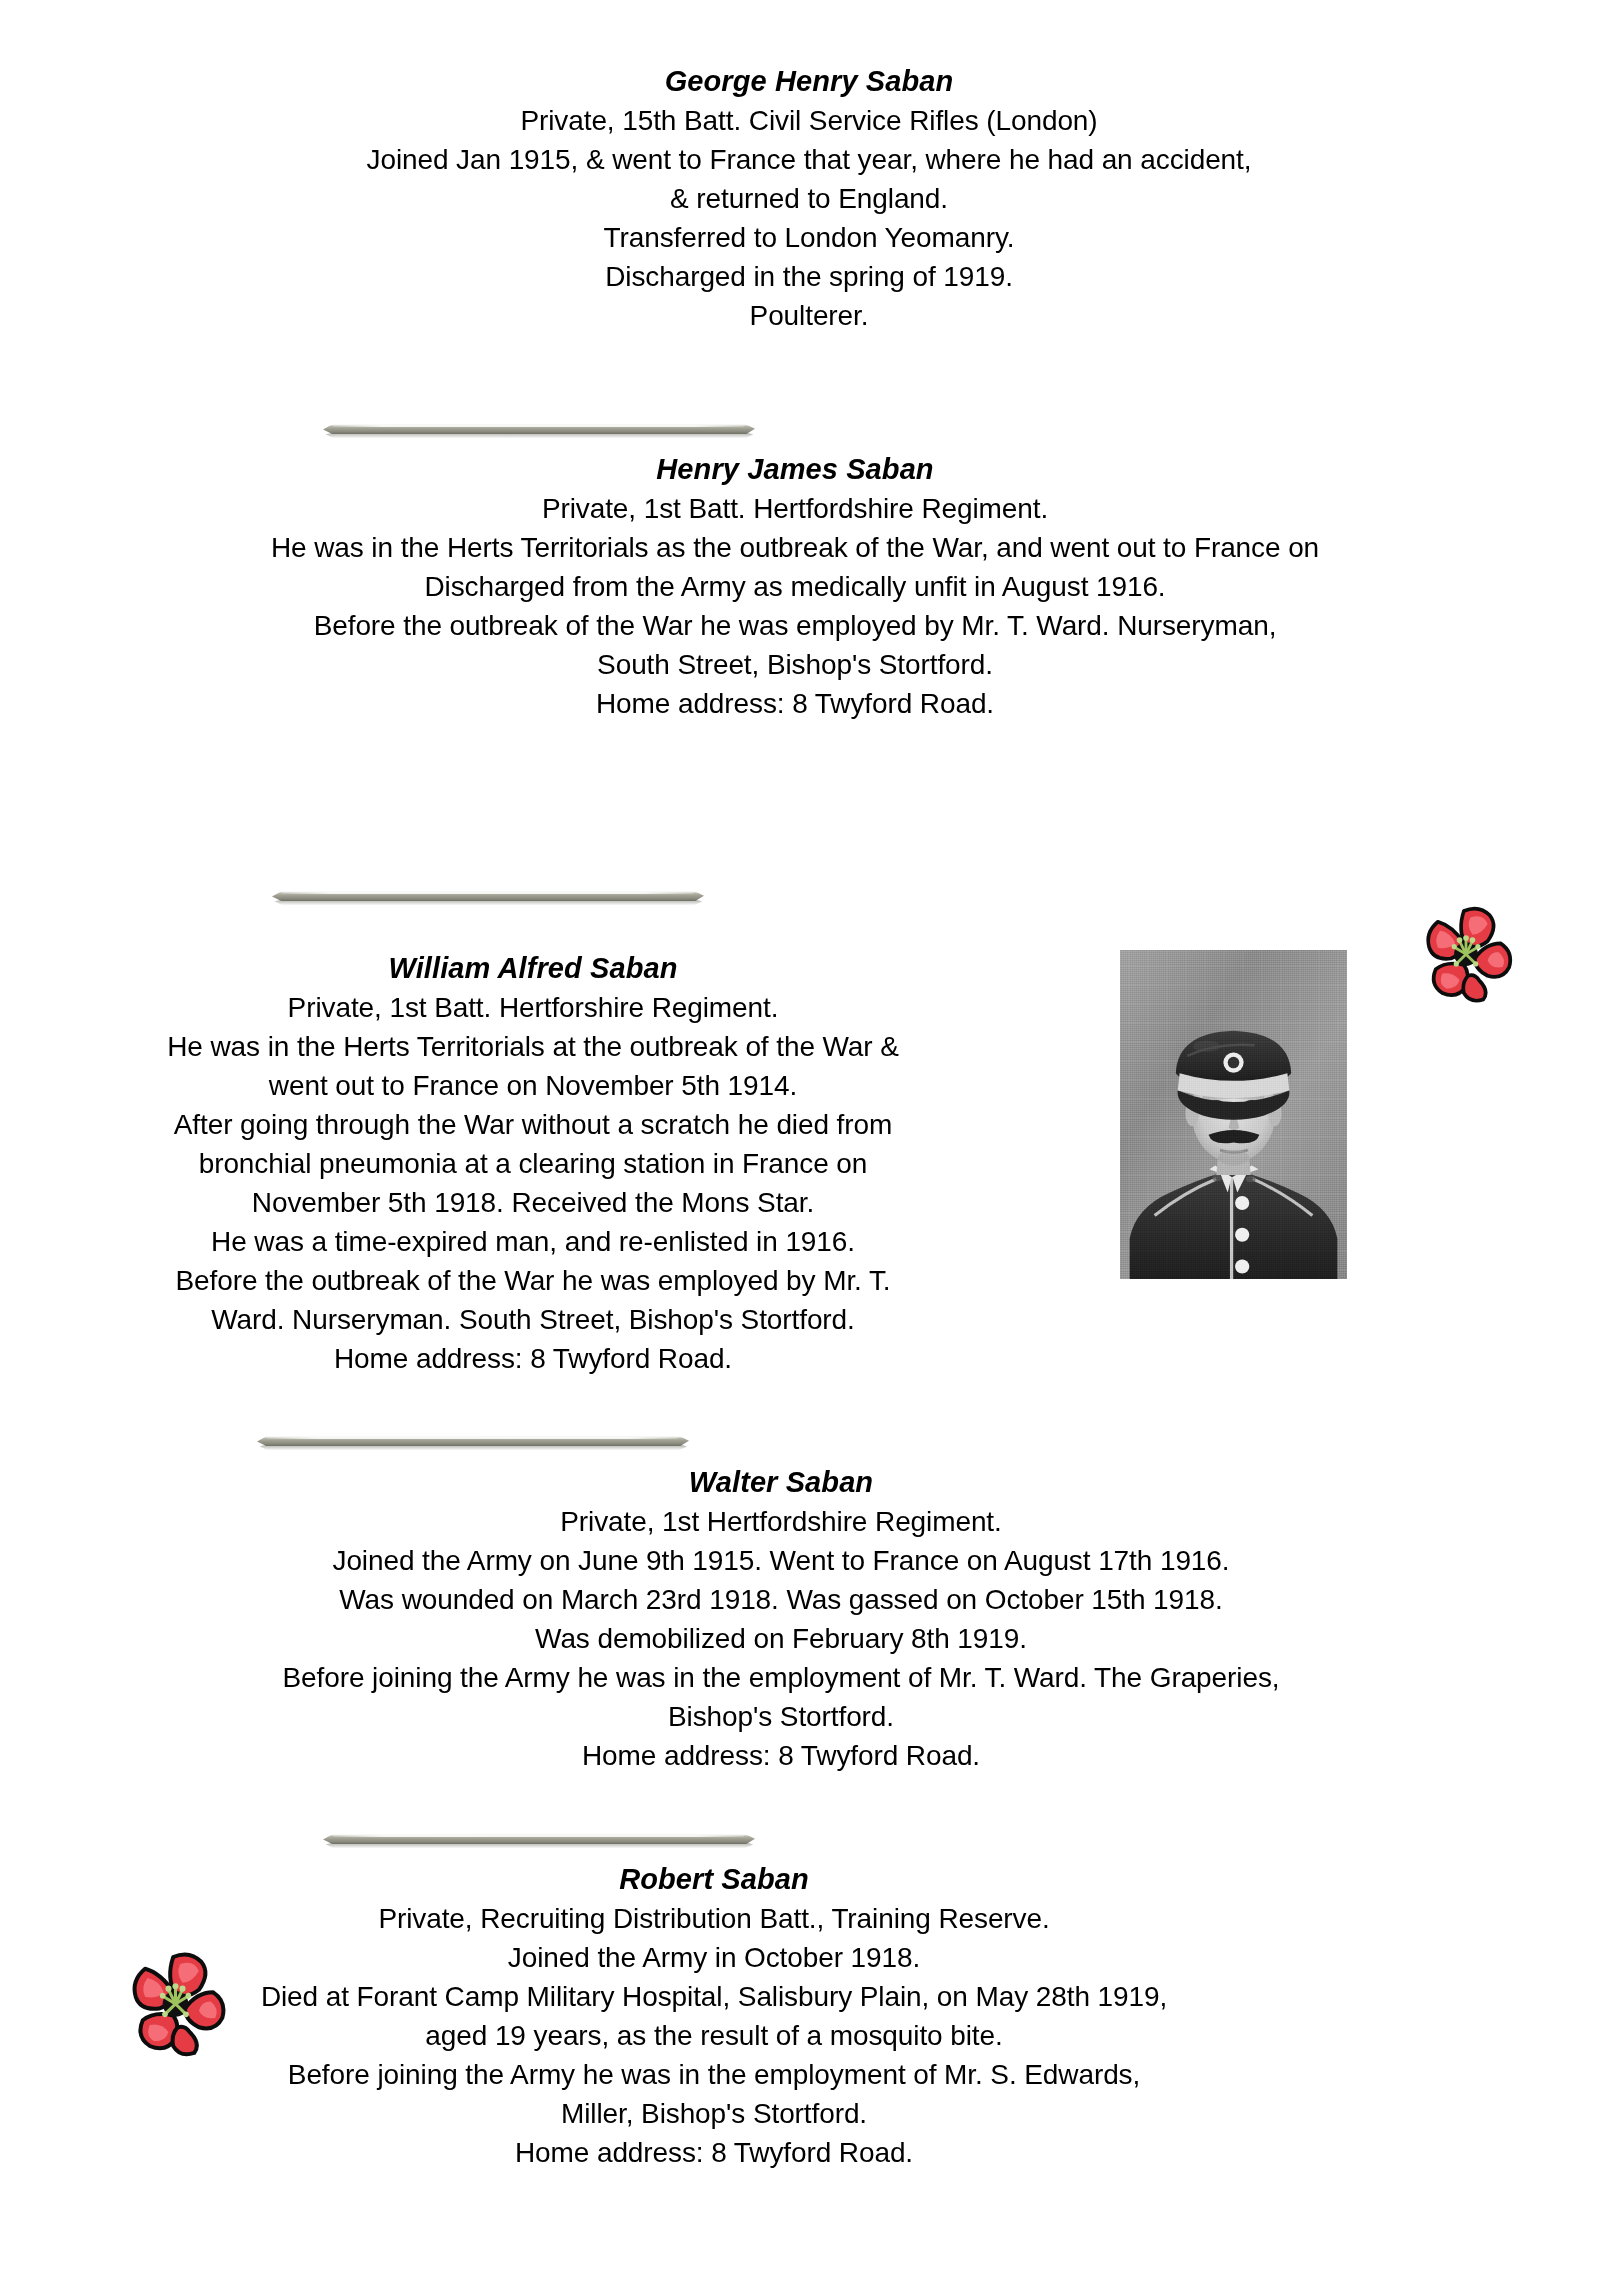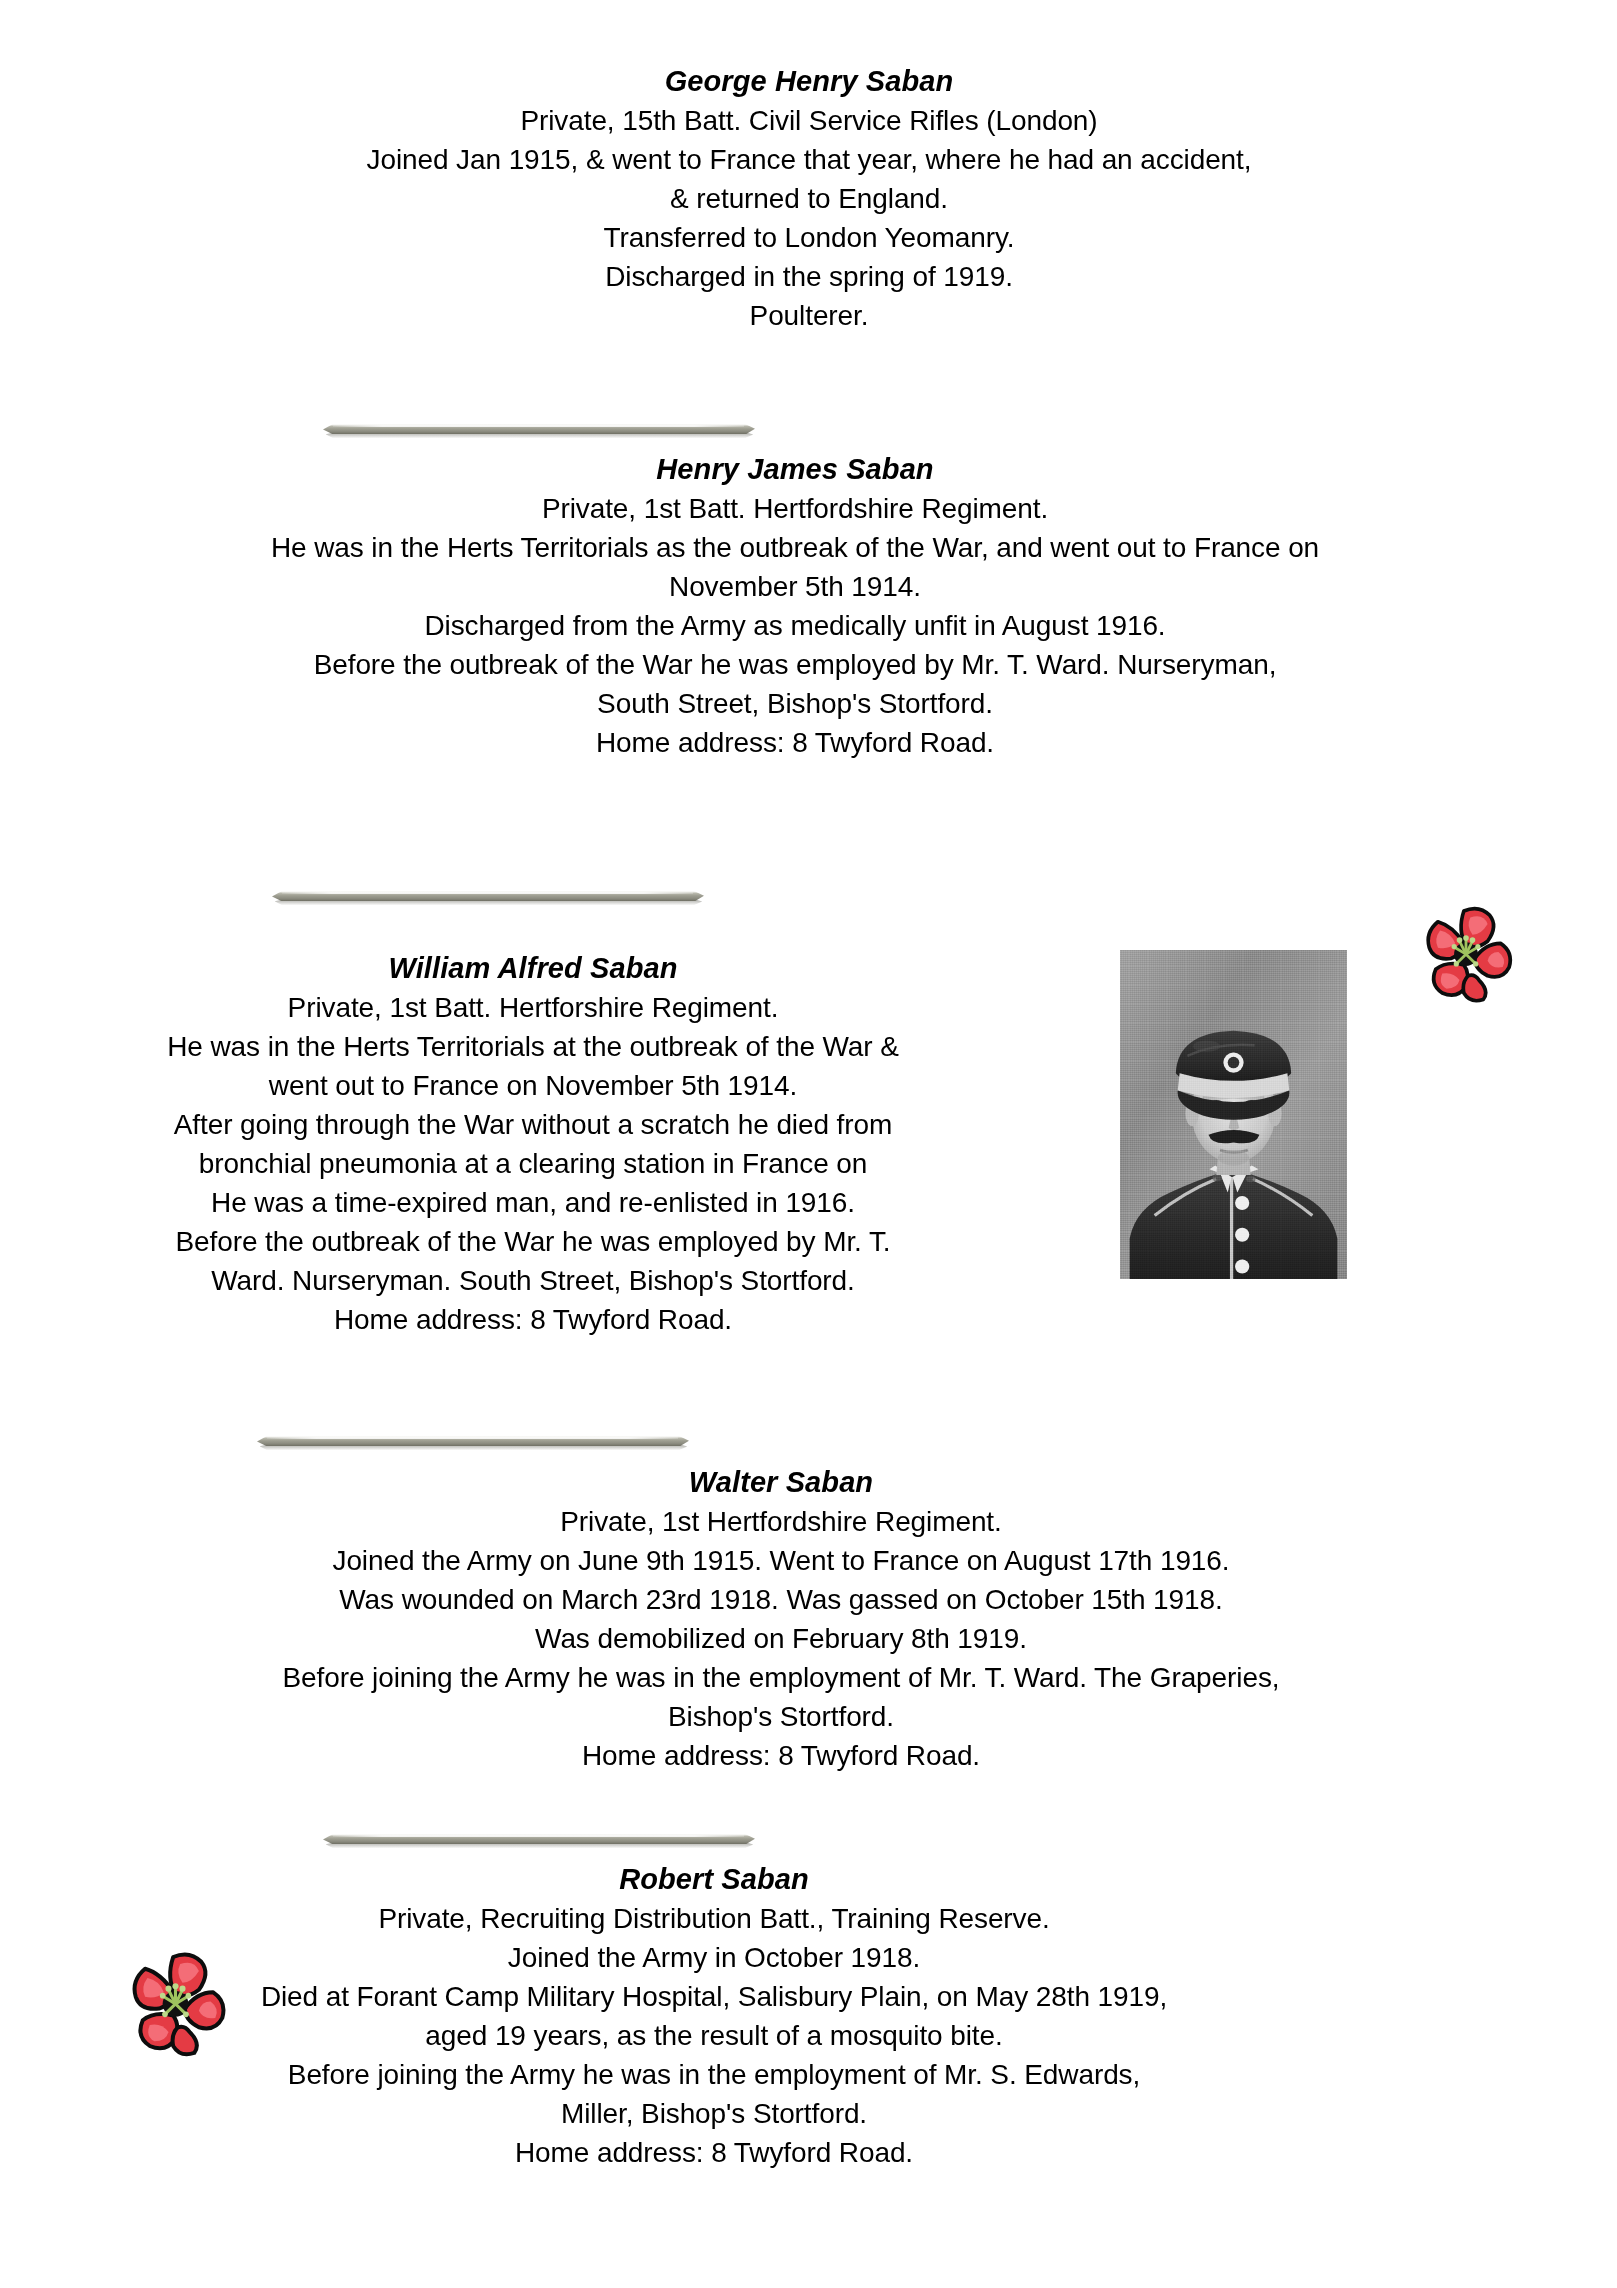--- a/index.html
+++ b/index.html
@@ -159,40 +159,40 @@
   <div class="divider" style="position:absolute; left:323px; top:396px; width:432px;">
     <div class="shadow"></div>
     <div class="bar"></div>
     <div class="hilite"></div>
   </div>
 
   <div class="entry" style="position:absolute; left:0; top:428px; width:1590px;">
     <div class="entry-name">Henry James Saban</div>
     <div class="entry-line">Private, 1st Batt. Hertfordshire Regiment.</div>
     <div class="entry-line">He was in the Herts Territorials as the outbreak of the War, and went out to France on</div>
-    <div class="entry-line">November 5th 1914.</div>
     <div class="entry-line">Discharged from the Army as medically unfit in August 1916.</div>
     <div class="entry-line">Before the outbreak of the War he was employed by Mr. T. Ward. Nurseryman,</div>
     <div class="entry-line">South Street, Bishop's Stortford.</div>
     <div class="entry-line">Home address: 8 Twyford Road.</div>
   </div>
 
   <div class="divider" style="position:absolute; left:272px; top:863px; width:432px;">
     <div class="shadow"></div>
     <div class="bar"></div>
     <div class="hilite"></div>
   </div>
 
   <div class="entry narrow" style="position:absolute; left:0; top:927px; width:1066px;">
     <div class="entry-name">William Alfred Saban</div>
     <div class="entry-line">Private, 1st Batt. Hertforshire Regiment.</div>
     <div class="entry-line">He was in the Herts Territorials at the outbreak of the War &amp;</div>
     <div class="entry-line">went out to France on November 5th 1914.</div>
     <div class="entry-line">After going through the War without a scratch he died from</div>
     <div class="entry-line">bronchial pneumonia at a clearing station in France on</div>
+    <div class="entry-line">November 5th 1918.  Received the Mons Star.</div>
     <div class="entry-line">He was a time-expired man, and re-enlisted in 1916.</div>
     <div class="entry-line">Before the outbreak of the War he was employed by Mr. T.</div>
     <div class="entry-line">Ward. Nurseryman. South Street, Bishop's Stortford.</div>
     <div class="entry-line">Home address: 8 Twyford Road.</div>
   </div>
 
   <div class="photo-wrap" style="left:1120px; top:928px;">
     <div class="photo">
       <svg viewBox="0 0 236 342" preserveAspectRatio="none">
         <defs>

